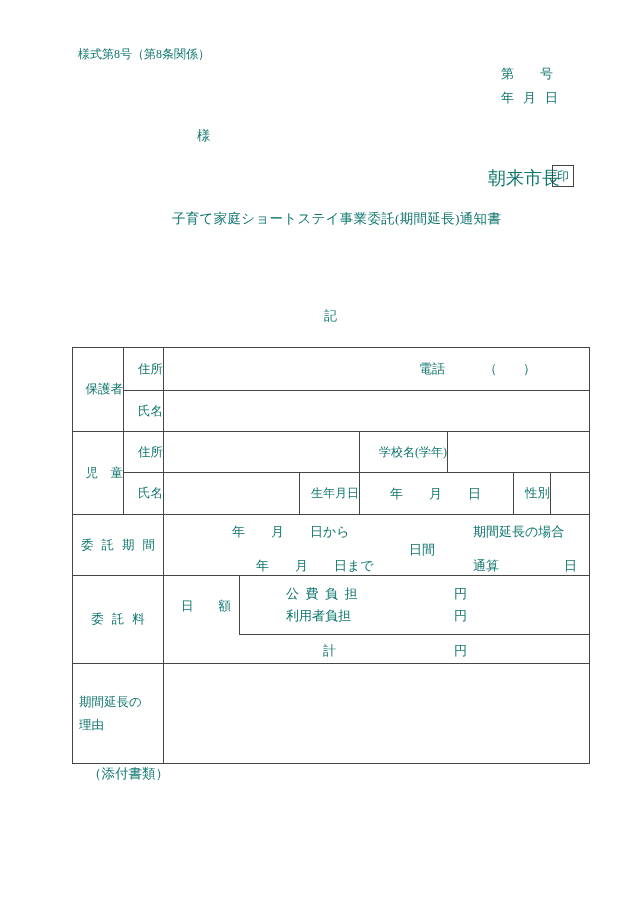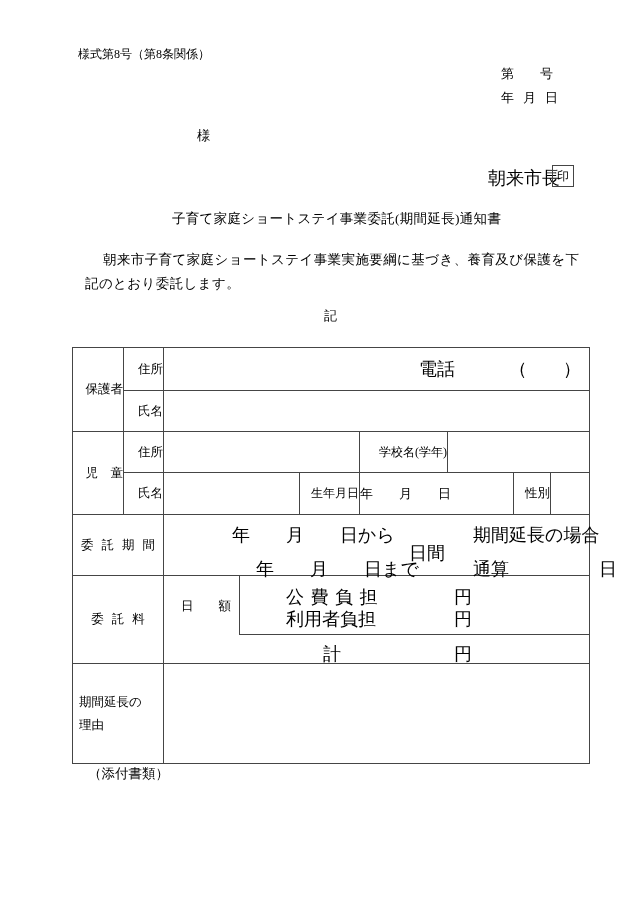--- a/index.html
+++ b/index.html
@@ -1,18 +1,18 @@
 <!DOCTYPE html>
 <html lang="ja"><head>
 <meta charset="utf-8">
 <style>
   html,body { margin:0; padding:0; background:#e8e8e8; }
   .page {
     position:relative; width:630px; height:903px; margin:0 auto;
-    background:#ffffff; color:#000000;
+    background:#ffffff; color:#0f766e;
     font-family:"Liberation Serif","DejaVu Serif",serif;
     overflow:hidden;
   }
   .abs { position:absolute; white-space:pre; }
 
   
   .form-number   { left:78px;  top:46px;  font-size:12px; }
   .doc-number    { left:501px; top:65px;  width:52px; display:flex; justify-content:space-between; font-size:13px; }
   .date-line     { left:501px; top:89px;  width:57px; display:flex; justify-content:space-between; font-size:13px; }
   .addressee     { left:197px; top:127px; font-size:13.5px; }
@@ -23,21 +23,21 @@
   .body-para     { left:85px;  top:248px; width:497px; font-size:13.5px; line-height:24px;
                    letter-spacing:0.4px; text-indent:18px; white-space:normal; }
   .ki            { left:324px; top:307px; font-size:13px; }
 
   
   table.form-table { position:absolute; left:72px; top:347px; border-collapse:collapse; table-layout:fixed; width:518px; }
   .form-table td { border:1px solid #454545; padding:0; font-size:12.5px; vertical-align:middle; }
   .form-table td.c   { text-align:right; }
   .form-table td.rel { position:relative; }
   .sec-label     { text-align:center; letter-spacing:8px; text-indent:8px;margin-left:48px; }
-  .in { position:absolute; white-space:pre; font-size:18px; }
+  .in { position:absolute; white-space:pre; font-size:13px; }
   .line-v { position:absolute; width:1px; background:#454545; }
   .line-h { position:absolute; height:1px; background:#454545; }
   .reason-label { padding-left:6px; line-height:23px; font-size:12.5px; }
 
   
   .note { left:88px; top:765px; font-size:13.5px; display:flex; }
   .note .gap { display:inline-block; width:17px; }
 </style>
 </head>
 <body>
@@ -59,21 +59,20 @@
 
   <div class="abs addressee">様</div>
 
   <div class="abs issuer">朝来市長</div>
   <div class="abs seal-box">
     <span>印</span>
   </div>
 
   <div class="abs doc-title">子育て家庭ショートステイ事業委託(期間延長)通知書</div>
 
-  <div class="abs body-para">朝来市子育て家庭ショートステイ事業実施要綱に基づき、養育及び保護を下記のとおり委託します。</div>
 
   <div class="abs ki">記</div>
 
   <table class="form-table">
     <colgroup>
       <col style="width:51px">
         <col style="width:40px">
         <col style="width:75px">
       <col style="width:61px">
         <col style="width:60px">
@@ -102,21 +101,21 @@
       <td class="c">住所</td>
       <td colspan="3"></td>
       <td class="c" style="font-size:12px">学校名(学年)</td>
       <td colspan="3"></td>
     </tr>
 
     <tr style="height:42px">
       <td class="c">氏名</td>
       <td colspan="2"></td>
       <td class="c" style="font-size:12px">生年月日</td>
-      <td colspan="2" style="text-align:left; padding-right:2px; font-size:13px">年　　月　　日</td>
+      <td colspan="2" style="text-align:center; padding-right:2px; font-size:13px">年　　月　　日</td>
       <td class="c">性別</td>
       <td></td>
     </tr>
 
     <tr style="height:61px">
       <td colspan="2" class="sec-label">委託期間</td>
       <td colspan="7" class="rel">
         <span class="in" style="left:68px;  top:8px;">年　　月　　日から</span>
         <span class="in" style="left:309px; top:8px;">期間延長の場合</span>
         <span class="in" style="left:245px; top:26px;">日間</span>

